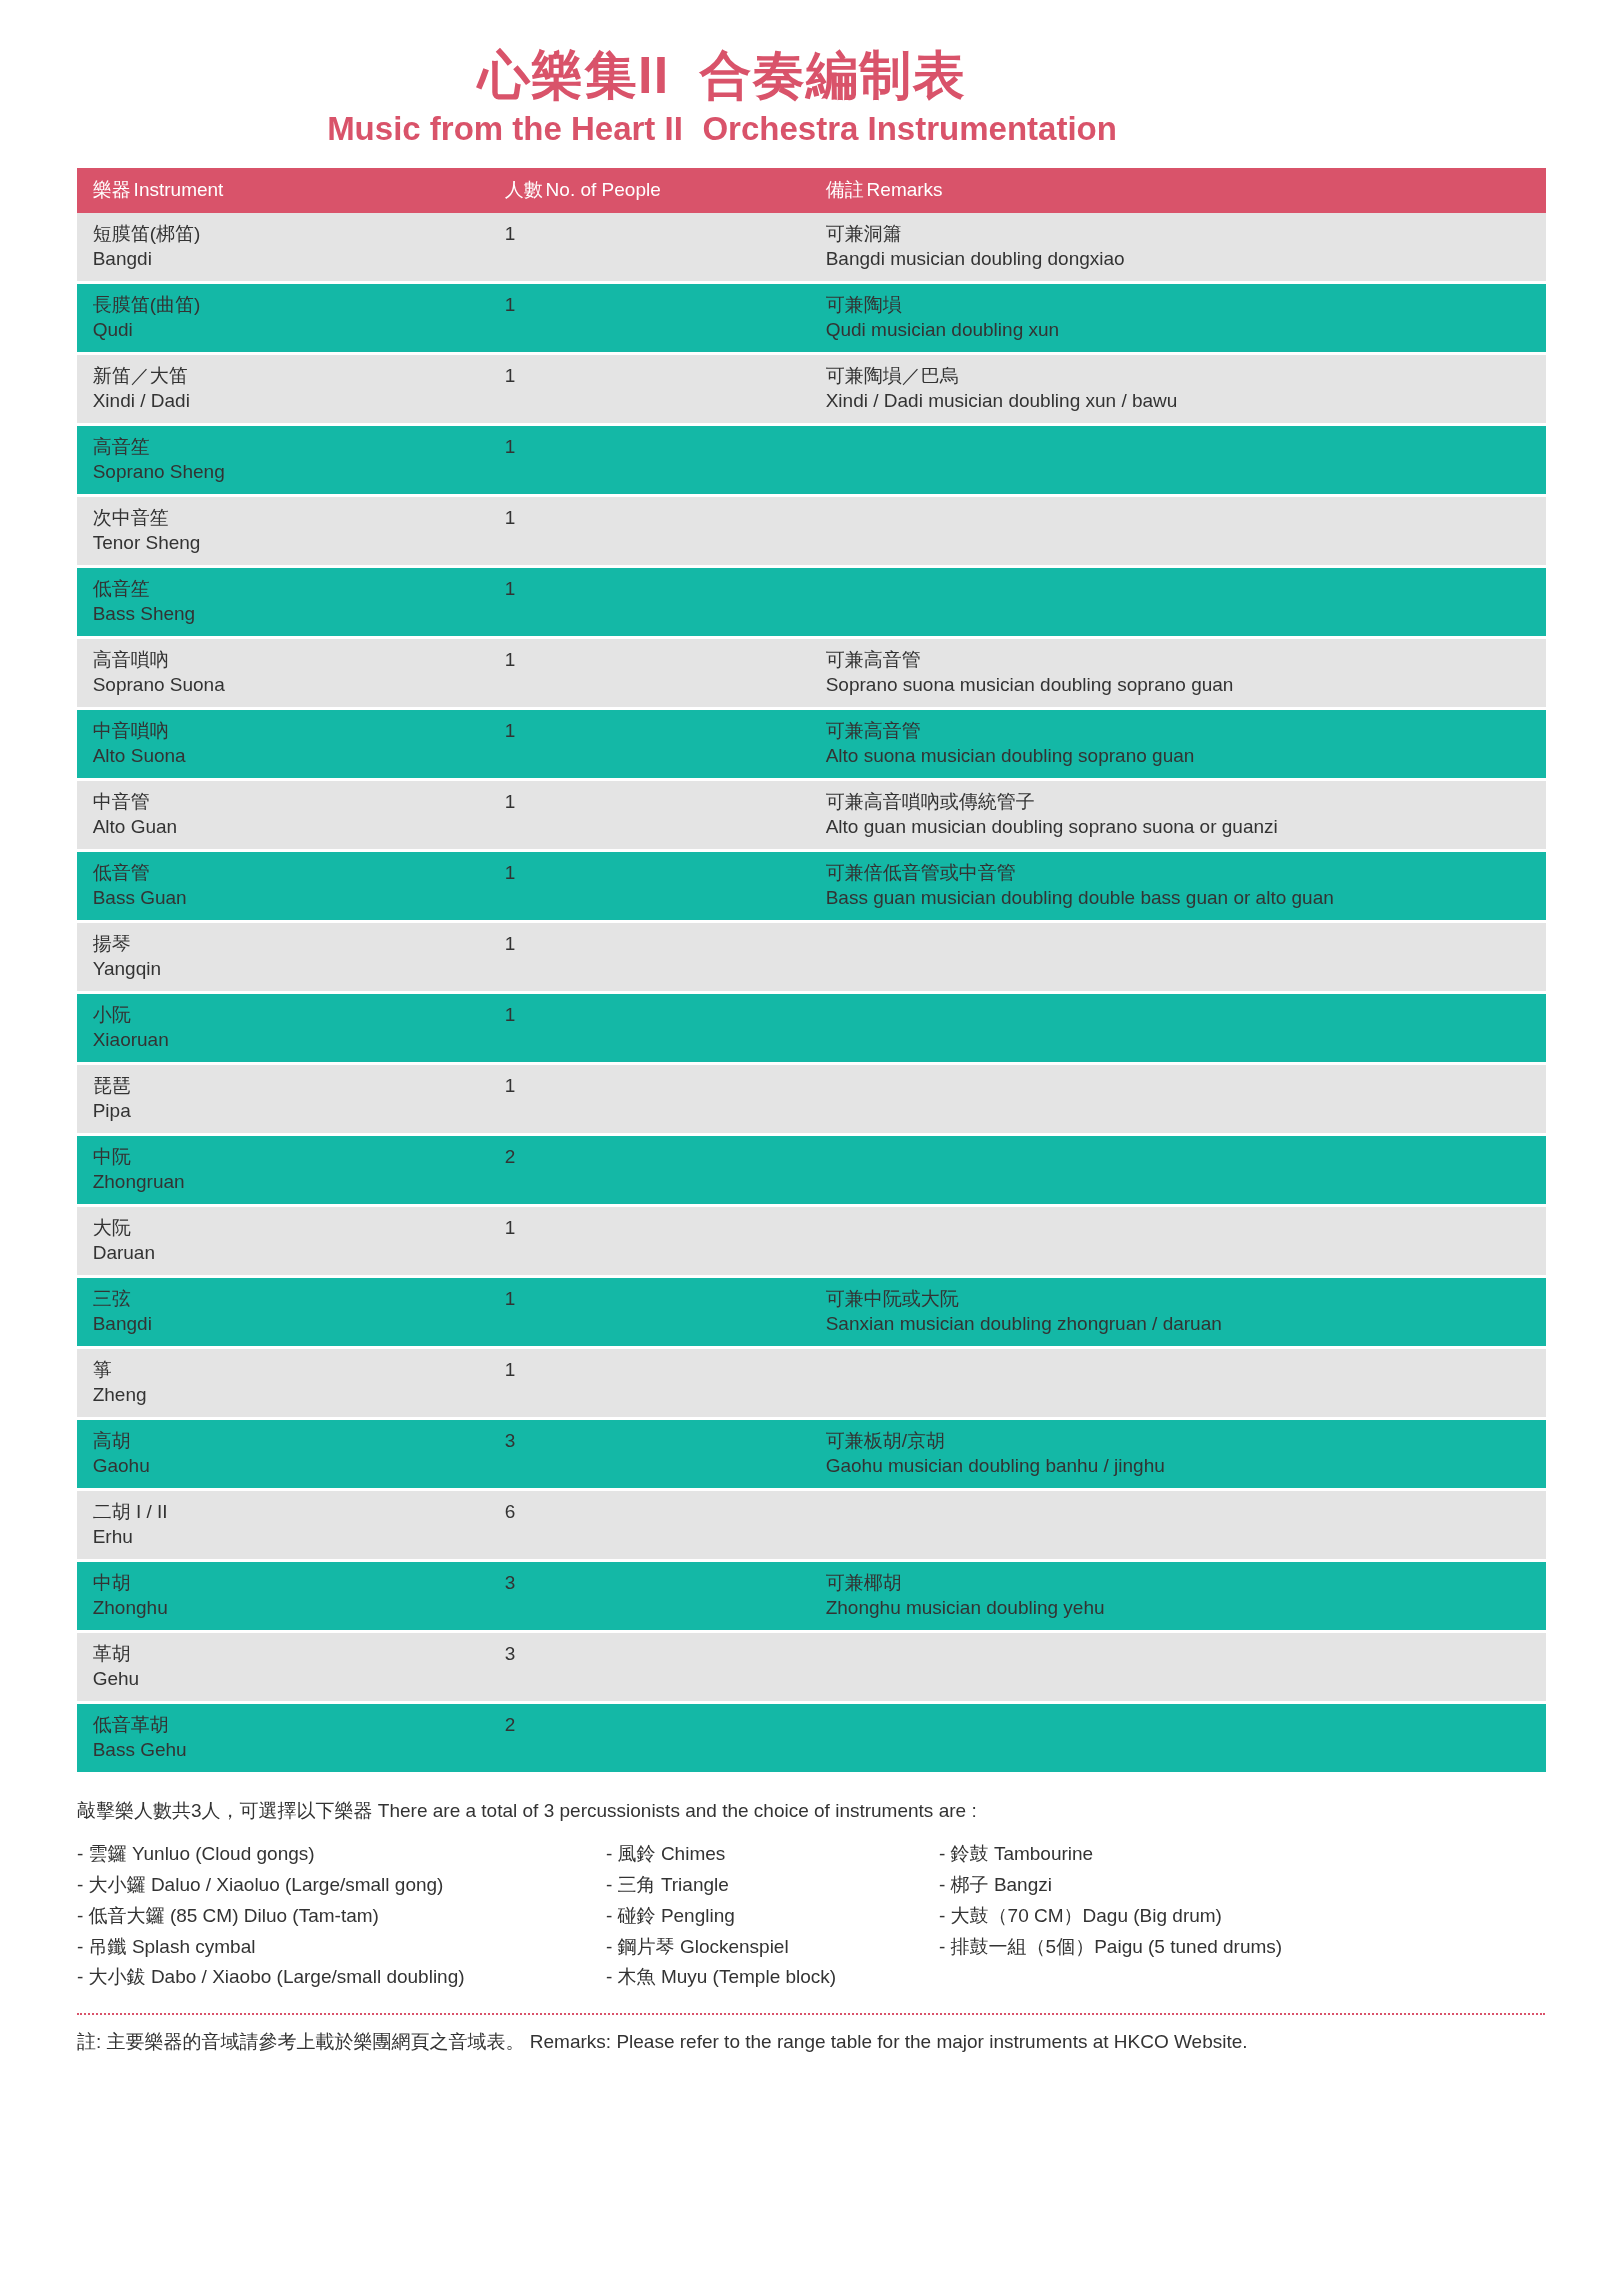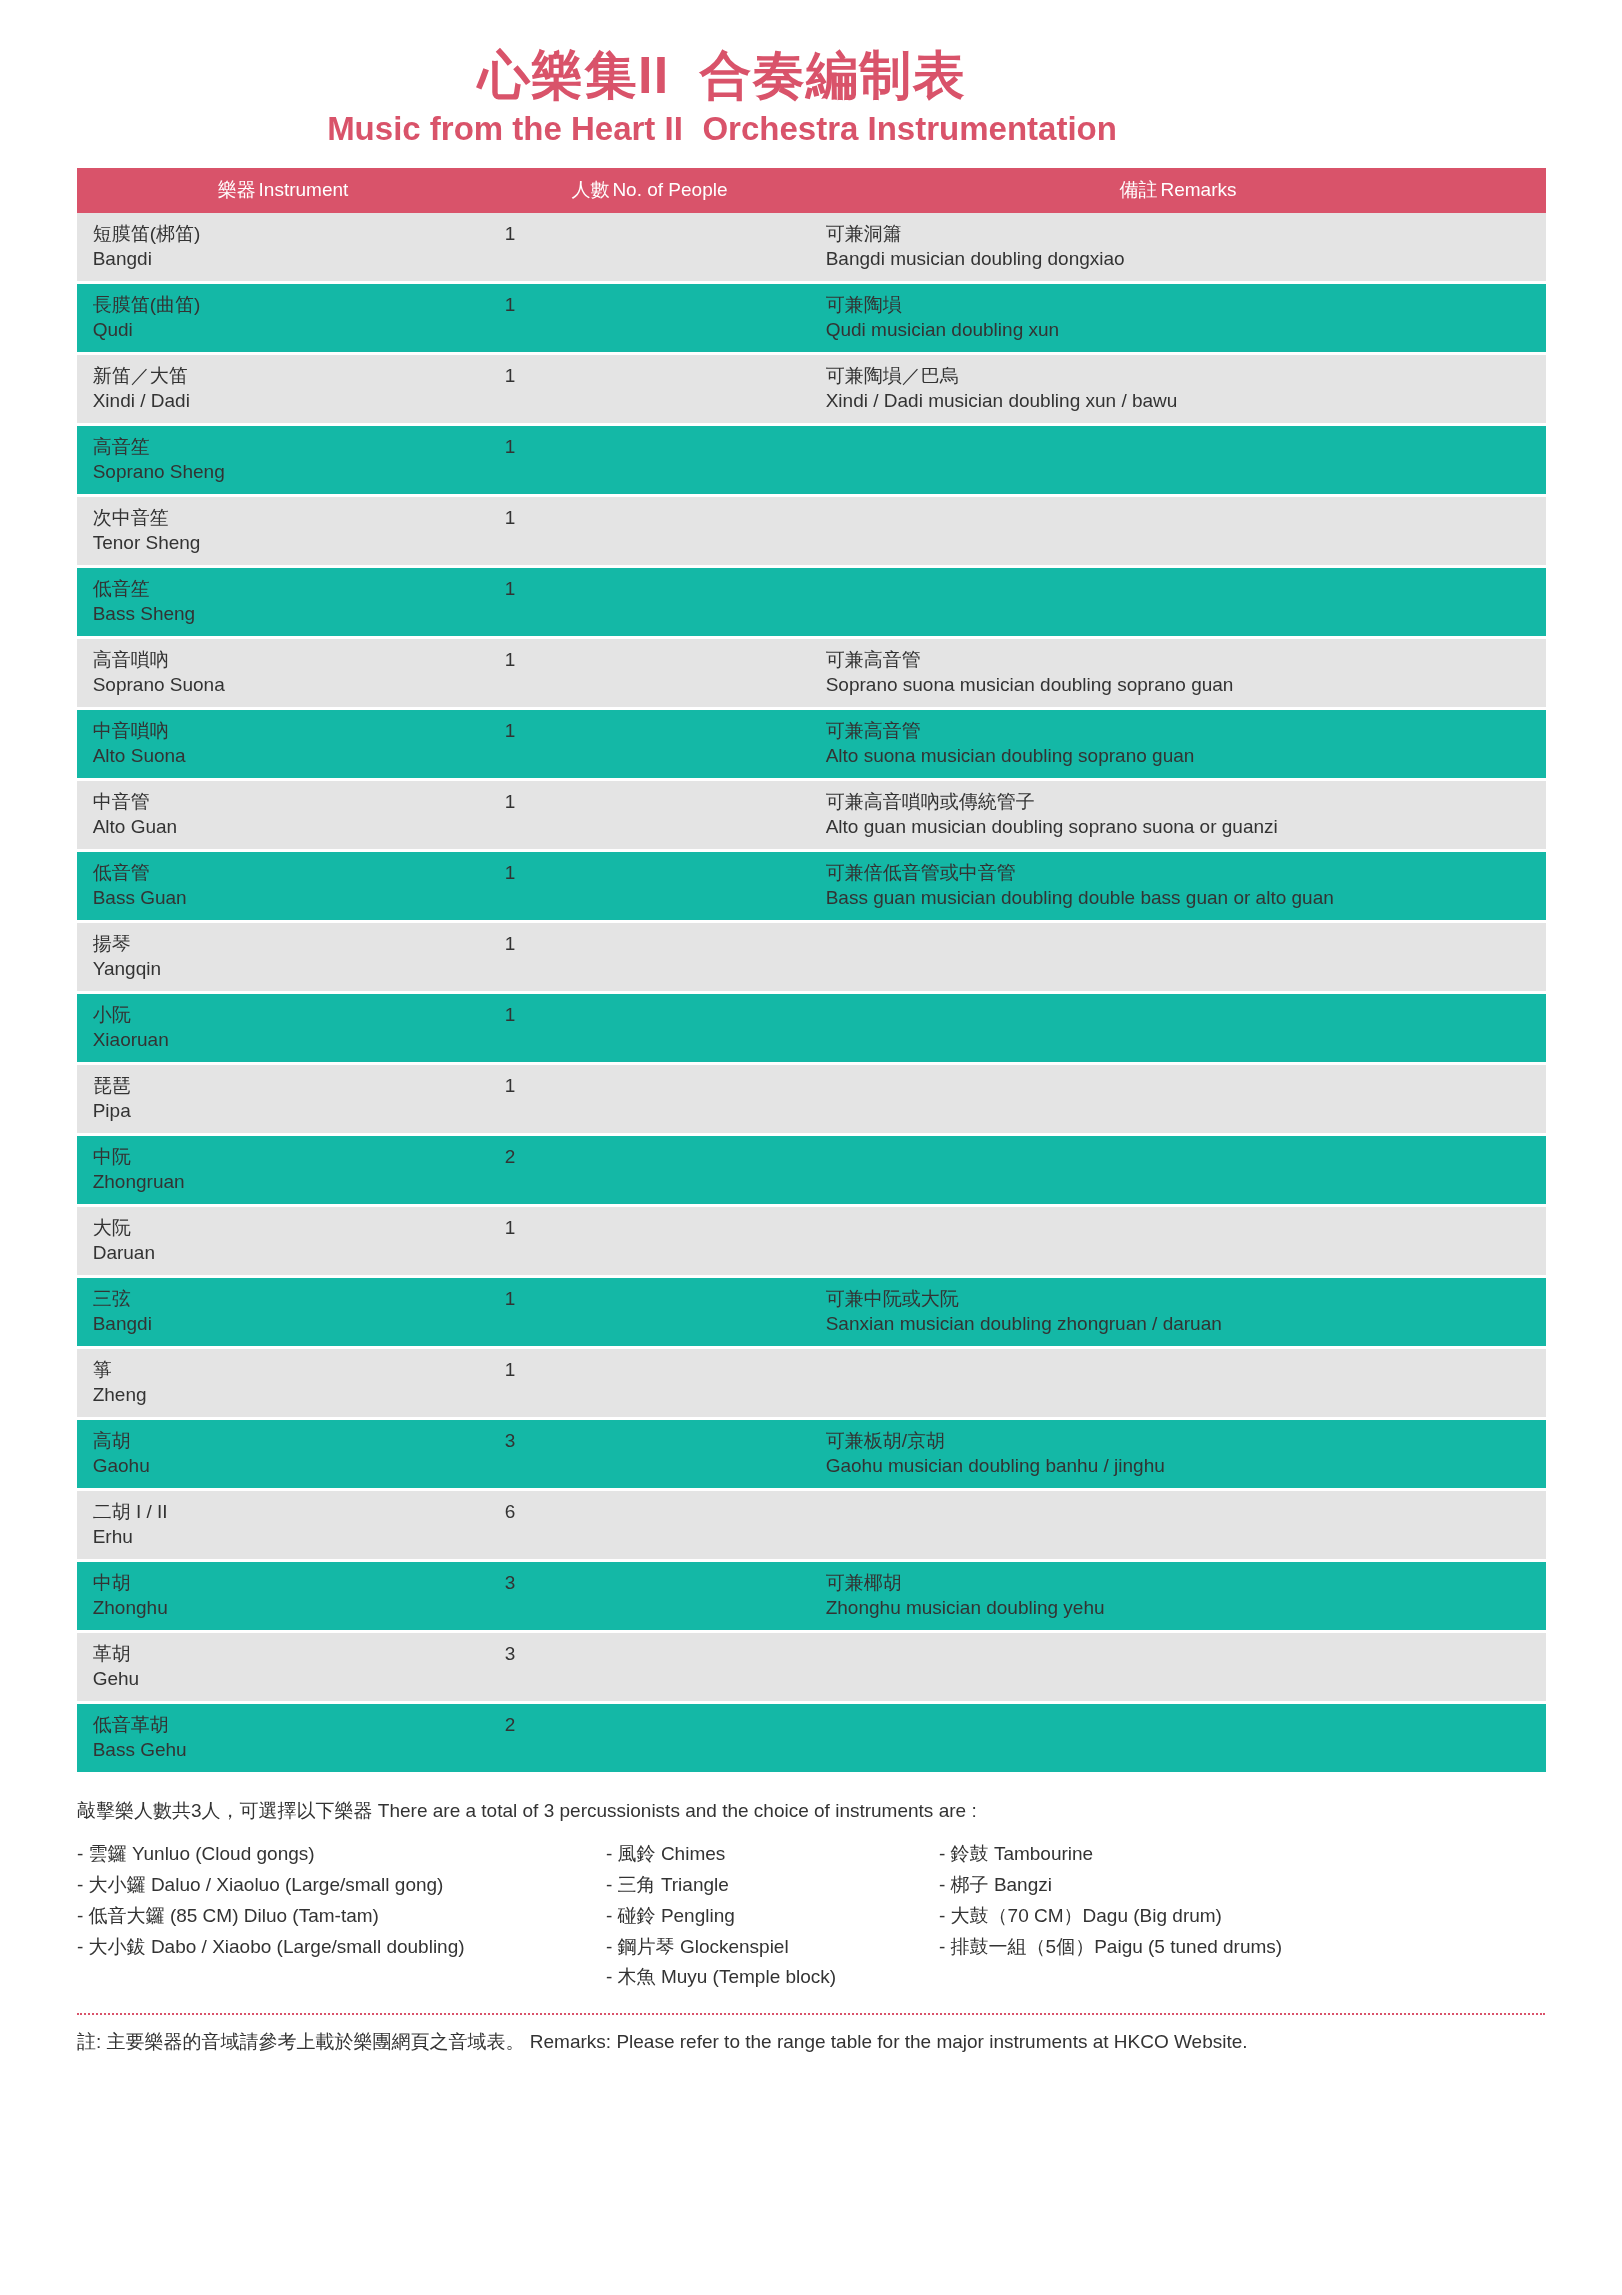--- a/index.html
+++ b/index.html
@@ -58,21 +58,21 @@
     border-collapse: collapse;
     table-layout: fixed;
   }
   table.instrumentation col.c1 { width: 412px; }
   table.instrumentation col.c2 { width: 321px; }
   table.instrumentation col.c3 { width: 736px; }
 
   table.instrumentation thead th {
     background: #d9536a;
     color: #ffffff;
-    text-align: center;
+    text-align: left;
     font-weight: normal;
     padding: 9.2px 15.7px 10.5px 15.7px;
     vertical-align: top;
   }
   .hdr-cn {
     font-size: 19px;
     line-height: 1.32;
   }
   .hdr-en {
     font-size: 19px;
@@ -416,20 +416,21 @@
     </tbody>
   </table>
 
   <div class="perc-block">
     <div class="perc-intro">敲擊樂人數共3人，可選擇以下樂器 There are a total of 3 percussionists and the choice of instruments are :</div>
     <div class="perc-cols">
       <div class="perc-col col-a">
         <div class="perc-item">- 雲鑼 Yunluo (Cloud gongs)</div>
         <div class="perc-item">- 大小鑼 Daluo / Xiaoluo (Large/small gong)</div>
         <div class="perc-item">- 低音大鑼 (85 CM) Diluo (Tam-tam)</div>
+        <div class="perc-item">- 吊鑯 Splash cymbal</div>
         <div class="perc-item">- 大小鈸 Dabo / Xiaobo (Large/small doubling)</div>
       </div>
       <div class="perc-col col-b">
         <div class="perc-item">- 風鈴 Chimes</div>
         <div class="perc-item">- 三角 Triangle</div>
         <div class="perc-item">- 碰鈴 Pengling</div>
         <div class="perc-item">- 鋼片琴 Glockenspiel</div>
         <div class="perc-item">- 木魚 Muyu (Temple block)</div>
       </div>
       <div class="perc-col col-c">

